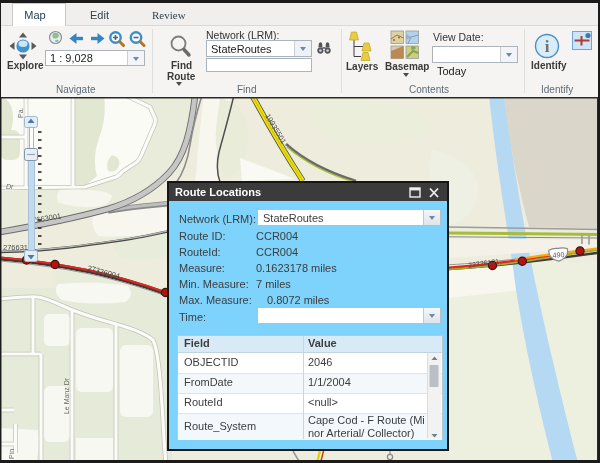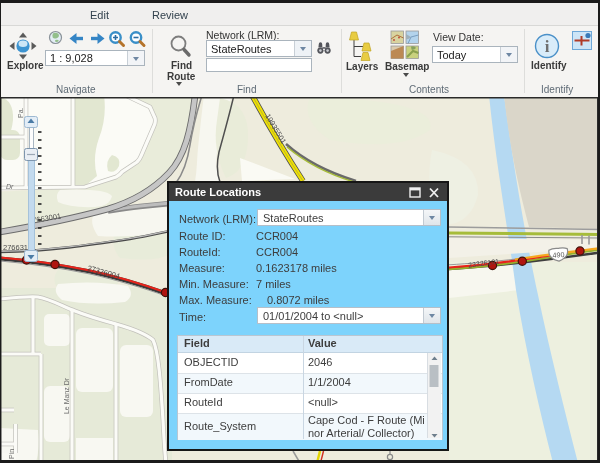--- a/index.html
+++ b/index.html
@@ -215,22 +215,23 @@
       <path d="M27.5,255 L34.5,255 L31,259.5 Z" fill="#4a7ba6"></path>
       <rect x="24.5" y="148.5" width="13" height="12" rx="2" fill="#e9eef4" stroke="#7d95ad" stroke-width="1"></rect>
       <line x1="27" y1="154.5" x2="35" y2="154.5" stroke="#9aa7b4" stroke-width="1.2"></line>
     </g>
 
     <rect x="0.5" y="97.5" width="597.5" height="364" fill="none" stroke="#2a2a2a" stroke-width="2"></rect>
   </svg>
 
   <div class="abs" id="topbar"></div>
   <div class="abs" id="tabstrip"></div>
+  <div class="abs" id="tabmap">Map</div>
   <div class="abs tabtxt" style="left:90px;">Edit</div>
-  <div class="abs tabtxt" style="left:152px;">Review</div>
+  <div class="abs tabtxt" style="left:152px;font-family:Liberation Serif, serif;">Review</div>
 
   <div class="abs" id="ribbon"></div>
   <div class="abs gdiv" style="left:152px;"></div>
   <div class="abs gdiv" style="left:341px;"></div>
   <div class="abs gdiv" style="left:524px;"></div>
   <div class="abs glabel" style="left:56px;">Navigate</div>
   <div class="abs glabel" style="left:237px;">Find</div>
   <div class="abs glabel" style="left:409px;">Contents</div>
   <div class="abs glabel" style="left:541px;">Identify</div>
 
@@ -319,21 +320,21 @@
     <path d="M63,14.5 L66,8 L73.5,6" stroke="#7a9ec0" stroke-width="1" fill="none"></path>
     <path d="M46,29.5 L46,22 L58.5,17 L58.5,29.5 Z" fill="#bc8954"></path>
     <path d="M62,28 L68,22 L73.5,24" stroke="#8aa04e" stroke-width="2" fill="none"></path>
     <path d="M66,17.5 Q70,16.5 71,19 Q69,21.5 66.5,20.5 Z" fill="#86a05e"></path>
   </svg>
   <div class="abs btnlabel" style="left:346px;top:61px;">Layers</div>
   <div class="abs btnlabel" style="left:385px;top:61px;text-align:center;">Basemap</div>
   <div class="abs" style="left:403px;top:73px;width:0;height:0;border:3.5px solid transparent;border-top:4px solid #4a4a4a;"></div>
   <div class="abs" style="left:433px;top:31px;font-size:10.5px;color:#333;">View Date:</div>
   <div class="abs ctl" style="left:432px;top:46px;width:86px;height:17px;">
-    <div class="txt" style="line-height:16px;">Today</div>
+    <div class="txt" style="line-height:16px;margin-top:16px;">Today</div>
       <div class="drop"></div>
   </div>
 
   <svg class="abs" style="left:532px;top:31px;" width="62" height="30" viewBox="0 0 62 30">
     <circle cx="15" cy="15" r="11.5" fill="#d9ecf9" stroke="#4a90c8" stroke-width="1.4"></circle>
     <text x="15" y="21" text-anchor="middle" font-family="Liberation Serif" font-size="17" font-weight="bold" fill="#6f6f6f">i</text>
     <rect x="40.5" y="0.5" width="19" height="18" fill="#cde5f7" stroke="#6da7d8" stroke-width="1"></rect>
     <path d="M42.5,9.5 L57.5,9.5" stroke="#b03b28" stroke-width="2"></path>
     <path d="M49.5,5 L49.5,14.5" stroke="#b03b28" stroke-width="2"></path>
     <circle cx="56" cy="4.5" r="2.6" fill="#3a7ab8"></circle>
@@ -357,21 +358,20 @@
     <div class="dlbl" style="left:10px;top:63px;">RouteId:</div>
       <div class="dlbl" style="left:87px;top:63px;">CCR004</div>
     <div class="dlbl" style="left:10px;top:79px;">Measure:</div>
       <div class="dlbl" style="left:87px;top:79px;">0.1623178 miles</div>
     <div class="dlbl" style="left:10px;top:95px;">Min. Measure:</div>
       <div class="dlbl" style="left:87px;top:95px;">7 miles</div>
     <div class="dlbl" style="left:10px;top:111px;">Max. Measure:</div>
       <div class="dlbl" style="left:87px;top:111px;padding-left:11px;">0.8072 miles</div>
     <div class="dlbl" style="left:10px;top:128px;">Time:</div>
     <div class="dcombo" style="left:88px;top:124px;width:184px;height:17px;">
-      <div class="txt">01/01/2004 to &lt;null&gt;</div>
         <div class="ddrop"></div>
     </div>
 
     <div id="tbl">
       <div class="trow" style="top:0;height:16px;background:#d9eaf7;border-bottom:1px solid #c2d4e2;">
         <div class="tcell" style="top:1px;font-weight:bold;">Field</div>
         <div class="tcell2" style="top:1px;font-weight:bold;">Value</div>
       </div>
       <div class="trow" style="top:17px;height:20px;background:#fff;">
         <div class="tcell" style="top:3px;">OBJECTID</div>

